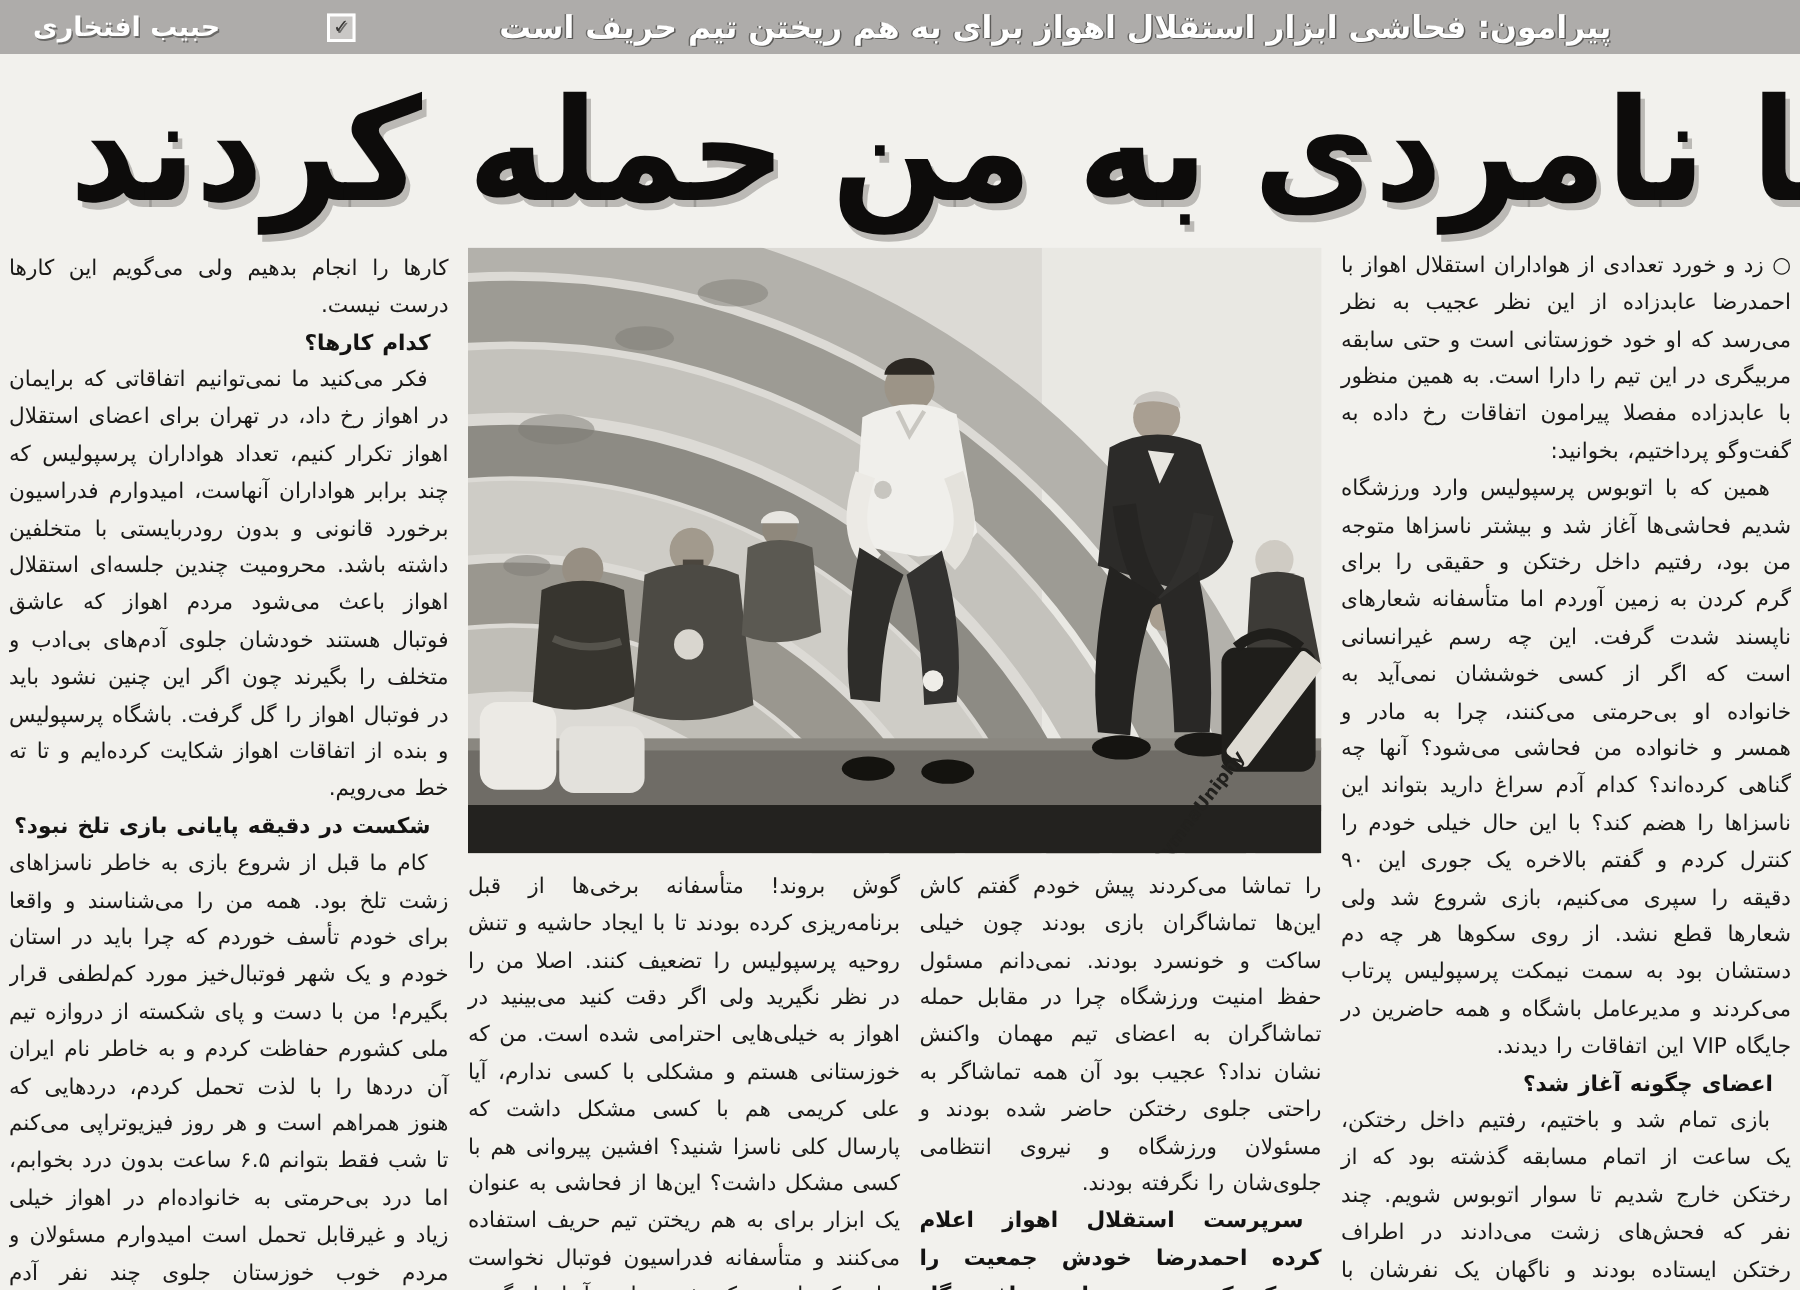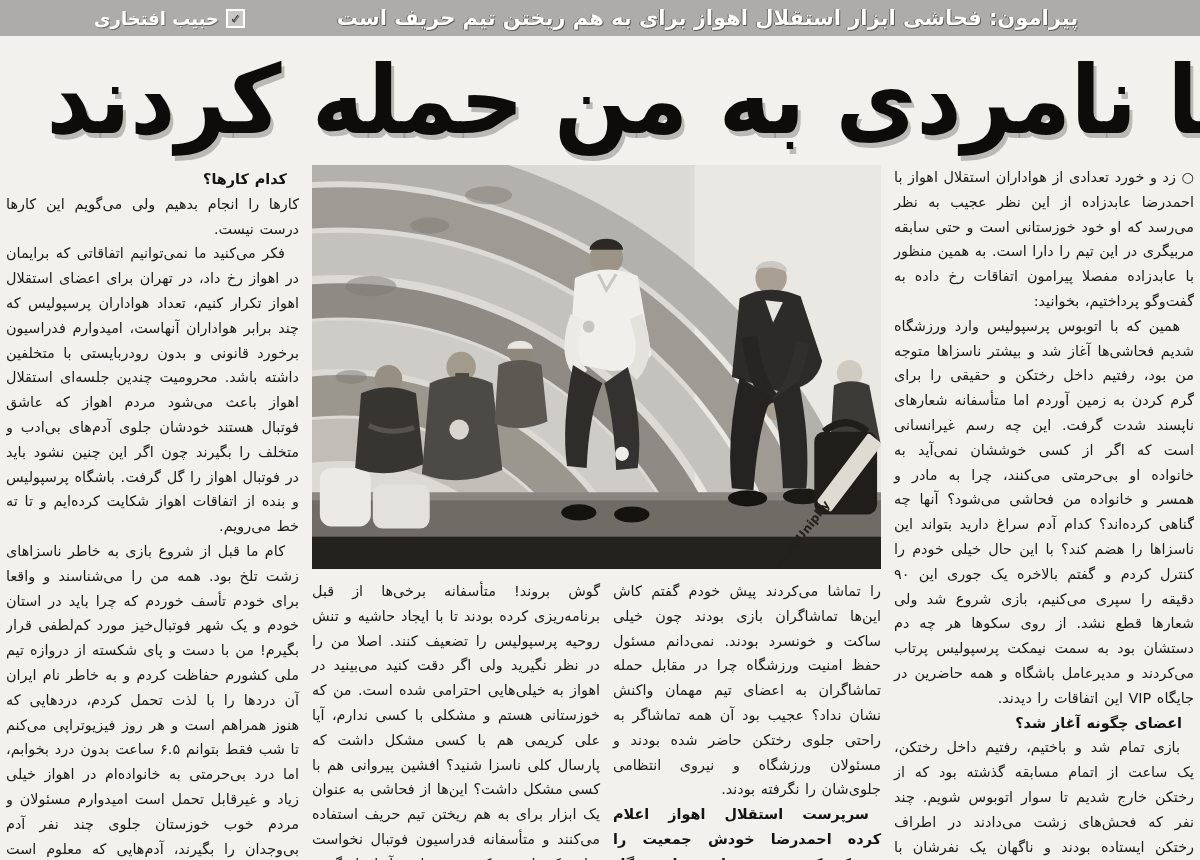--- a/index.html
+++ b/index.html
@@ -22,26 +22,25 @@
     text-align:center;
     font-size:21px;font-weight:bold;
     color:#ffffff;
     text-shadow:1px 1px 0 #5c5b59, -1px 0 0 #6a6967;
     letter-spacing:0;
     white-space:nowrap;
     padding-right:30px;
   }
   .byline{
     width:215px;min-width:215px;
-    display:flex;flex-direction:row-reverse;align-items:center;justify-content:flex-end;
+    display:flex;flex-direction:row-reverse;align-items:center;justify-content:space-between;
     gap:7px;
-    padding-left:2px;
+    padding-left:22px;
     color:#ffffff;font-size:18px;font-weight:bold;
     text-shadow:1px 1px 0 #6a6967;
-    margin-left:28px;
   }
   .checkbox{
     width:15px;height:15px;border:2px solid #ffffff;background:#c9c7c5;
     display:inline-flex;align-items:center;justify-content:center;
     font-size:13px;line-height:13px;color:#3b3a38;font-weight:bold;
   }
   
   .headline-wrap{
     position:absolute;top:36px;left:0;width:1200px;height:128px;
     display:flex;align-items:center;justify-content:center;
@@ -208,20 +207,21 @@
     <p class="para">را تماشا می‌کردند پیش خودم گفتم کاش این‌ها تماشاگران بازی بودند چون خیلی ساکت و خونسرد بودند. نمی‌دانم مسئول حفظ امنیت ورزشگاه چرا در مقابل حمله تماشاگران به اعضای تیم مهمان واکنش نشان نداد؟ عجیب بود آن همه تماشاگر به راحتی جلوی رختکن حاضر شده بودند و مسئولان ورزشگاه و نیروی انتظامی جلوی‌شان را نگرفته بودند.</p>
     <p class="para q">سرپرست استقلال اهواز اعلام کرده احمدرضا خودش جمعیت را تحریک کرد و بعد از دریافت گل حرکت ناپسندی انجام داد؟</p>
 
   </div>
 
   <div class="col col-m1">
     <p class="para">گوش بروند! متأسفانه برخی‌ها از قبل برنامه‌ریزی کرده بودند تا با ایجاد حاشیه و تنش روحیه پرسپولیس را تضعیف کنند. اصلا من را در نظر نگیرید ولی اگر دقت کنید می‌بینید در اهواز به خیلی‌هایی احترامی شده است. من که خوزستانی هستم و مشکلی با کسی ندارم، آیا علی کریمی هم با کسی مشکل داشت که پارسال کلی ناسزا شنید؟ افشین پیروانی هم با کسی مشکل داشت؟ این‌ها از فحاشی به عنوان یک ابزار برای به هم ریختن تیم حریف استفاده می‌کنند و متأسفانه فدراسیون فوتبال نخواست برای یک بار هم که شده جلوی آنها را بگیرد. آقای شریفی به عنوان مسئول انضباطی فدراسیون نباید به یک جلسه و توبیخ و جریمه اکتفا کند. اصلا چرا باید به استانی که توان برگزاری یک مسابقه را ندارد میزبانی داد؟ اگر فدراسیون باز هم می‌خواهد ساکت بماند ما هم بلدیم خیلی</p>
   </div>
 
   <div class="col col-left">
+    <p class="para">کارها را انجام بدهیم ولی می‌گویم این کارها درست نیست.</p>
     <p class="para q">کدام کارها؟</p>
-    <p class="para">کارها را انجام بدهیم ولی می‌گویم این کارها درست نیست.</p>
     <p class="para ans">فکر می‌کنید ما نمی‌توانیم اتفاقاتی که برایمان در اهواز رخ داد، در تهران برای اعضای استقلال اهواز تکرار کنیم، تعداد هواداران پرسپولیس که چند برابر هواداران آنهاست، امیدوارم فدراسیون برخورد قانونی و بدون رودربایستی با متخلفین داشته باشد. محرومیت چندین جلسه‌ای استقلال اهواز باعث می‌شود مردم اهواز که عاشق فوتبال هستند خودشان جلوی آدم‌های بی‌ادب و متخلف را بگیرند چون اگر این چنین نشود باید در فوتبال اهواز را گل گرفت. باشگاه پرسپولیس و بنده از اتفاقات اهواز شکایت کرده‌ایم و تا ته خط می‌رویم.</p>
+    <p class="para q">شکست در دقیقه پایانی بازی تلخ نبود؟</p>
     <p class="para ans">کام ما قبل از شروع بازی به خاطر ناسزاهای زشت تلخ بود. همه من را می‌شناسند و واقعا برای خودم تأسف خوردم که چرا باید در استان خودم و یک شهر فوتبال‌خیز مورد کم‌لطفی قرار بگیرم! من با دست و پای شکسته از دروازه تیم ملی کشورم حفاظت کردم و به خاطر نام ایران آن دردها را با لذت تحمل کردم، دردهایی که هنوز همراهم است و هر روز فیزیوتراپی می‌کنم تا شب فقط بتوانم ۶.۵ ساعت بدون درد بخوابم، اما درد بی‌حرمتی به خانواده‌ام در اهواز خیلی زیاد و غیرقابل تحمل است امیدوارم مسئولان و مردم خوب خوزستان جلوی چند نفر آدم بی‌وجدان را بگیرند، آدم‌هایی که معلوم است برای خانواده‌شان ارزش قائل نیستند، همانطور که برای خانواده دیگران هم احترامی در نظر نمی‌گیرند.</p>
 
   </div>
 
 </div>
 
 </body></html>

